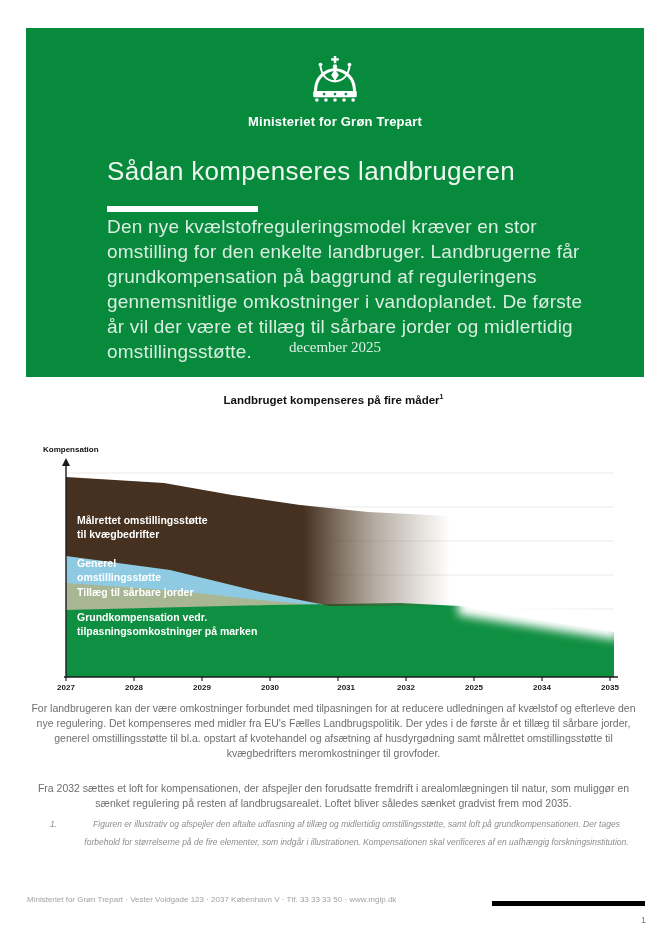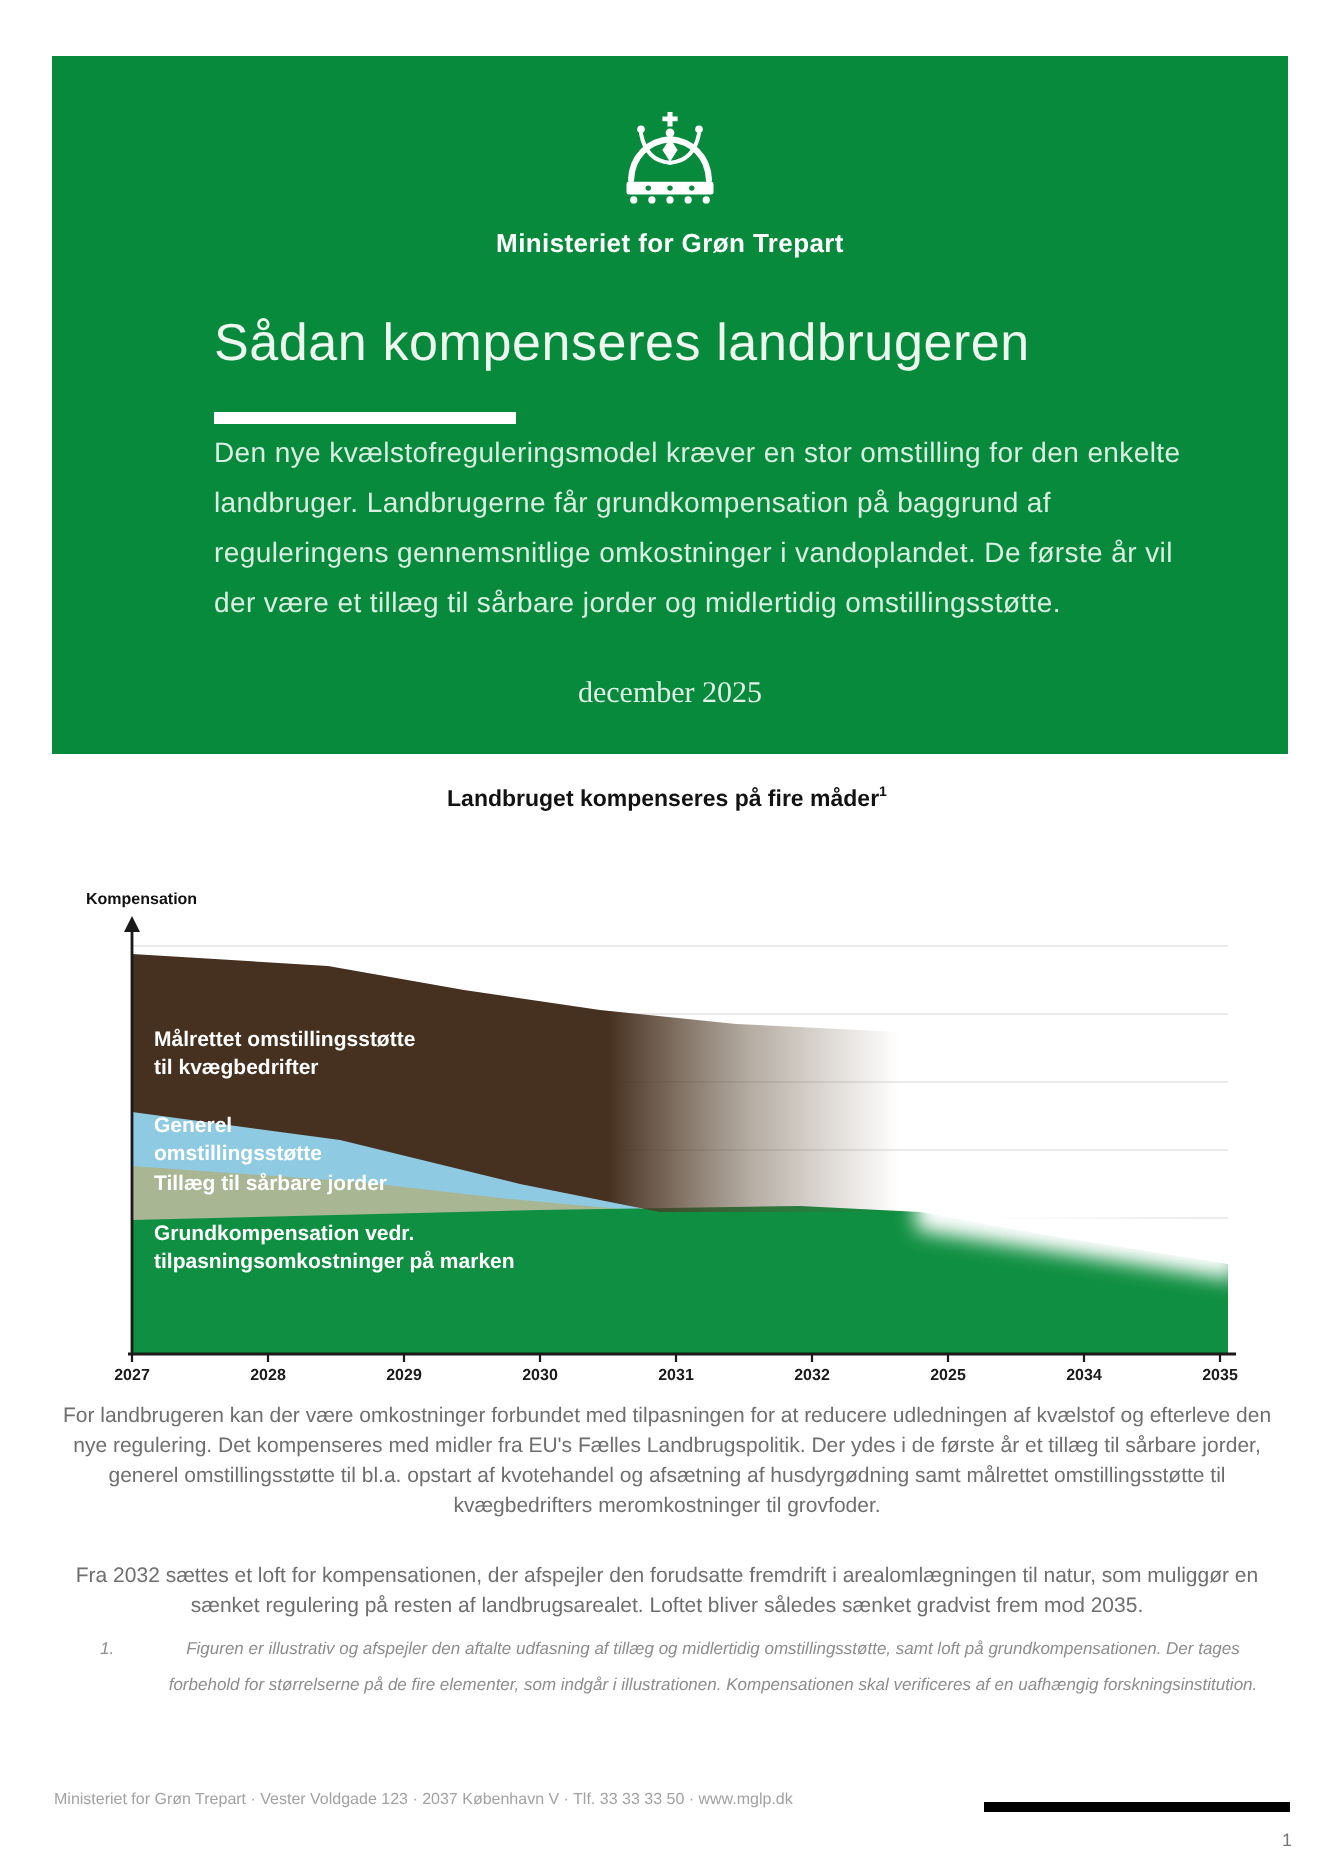--- a/index.html
+++ b/index.html
@@ -8,21 +8,21 @@
 
   
   .hero{position:absolute;left:26px;top:28px;width:618px;height:349px;background:#078a3c;}
   .crown{position:absolute;left:50%;top:26px;transform:translateX(-50%);}
   .ministry{position:absolute;left:0;top:86px;width:100%;text-align:center;
             color:#ffffff;font-size:13px;font-weight:bold;letter-spacing:.2px;}
   .hero-title{position:absolute;left:81px;top:128px;margin:0;color:#eef7ef;
               font-size:26px;font-weight:300;letter-spacing:.3px;}
   .hero-rule{position:absolute;left:81px;top:178px;width:151px;height:6px;background:#ffffff;}
   .hero-intro{position:absolute;left:81px;top:186px;width:486px;margin:0;color:rgba(255,255,255,.85);
-              font-size:14px;font-weight:300;line-height:25px;letter-spacing:.2px;}
+              font-size:19px;font-weight:300;line-height:25px;letter-spacing:.2px;}
   .hero-date{position:absolute;left:0;top:311px;width:100%;text-align:center;
              color:rgba(255,255,255,.88);font-size:15px;font-weight:300;font-family:Liberation Serif, serif;}
 
   
   .chart-title{position:absolute;left:0;top:393px;width:100%;text-align:center;
                color:#121212;font-size:11.5px;font-weight:bold;}
   .chart-title sup{font-size:7px;vertical-align:super;}
   .chart{position:absolute;left:30px;top:440px;width:627px;height:262px;}
   .ylab{position:absolute;left:13px;top:5px;font-size:8px;font-weight:600;color:#111;}
   .layer-label{position:absolute;color:#ffffff;font-size:10.5px;font-weight:600;line-height:13.5px;}
@@ -140,21 +140,21 @@
     <div class="layer-label ll-green">
       <div>Grundkompensation vedr.</div>
       <div>tilpasningsomkostninger på marken</div>
     </div>
 
     <div>
         <span class="year" style="left: 19px;">2027</span>
         <span class="year" style="left: 87px;">2028</span>
         <span class="year" style="left: 155px;">2029</span>
         <span class="year" style="left: 223px;">2030</span>
-        <span class="year" style="left: 291px;">2031</span>
+        <span class="year" style="left: 291px; text-align: right;">2031</span>
         <span class="year" style="left: 359px;">2032</span>
         <span class="year" style="left: 427px;">2025</span>
         <span class="year" style="left: 495px;">2034</span>
         <span class="year" style="left: 563px;">2035</span>
       </div>
   </div>
 
   <p class="body-p p1">For landbrugeren kan der være omkostninger forbundet med tilpasningen for at reducere udledningen af kvælstof og efterleve den nye regulering. Det kompenseres med midler fra EU's Fælles Landbrugspolitik. Der ydes i de første år et tillæg til sårbare jorder, generel omstillingsstøtte til bl.a. opstart af kvotehandel og afsætning af husdyrgødning samt målrettet omstillingsstøtte til kvægbedrifters meromkostninger til grovfoder.</p>
   <p class="body-p p2">Fra 2032 sættes et loft for kompensationen, der afspejler den forudsatte fremdrift i arealomlægningen til natur, som muliggør en sænket regulering på resten af landbrugsarealet. Loftet bliver således sænket gradvist frem mod 2035.</p>
 

